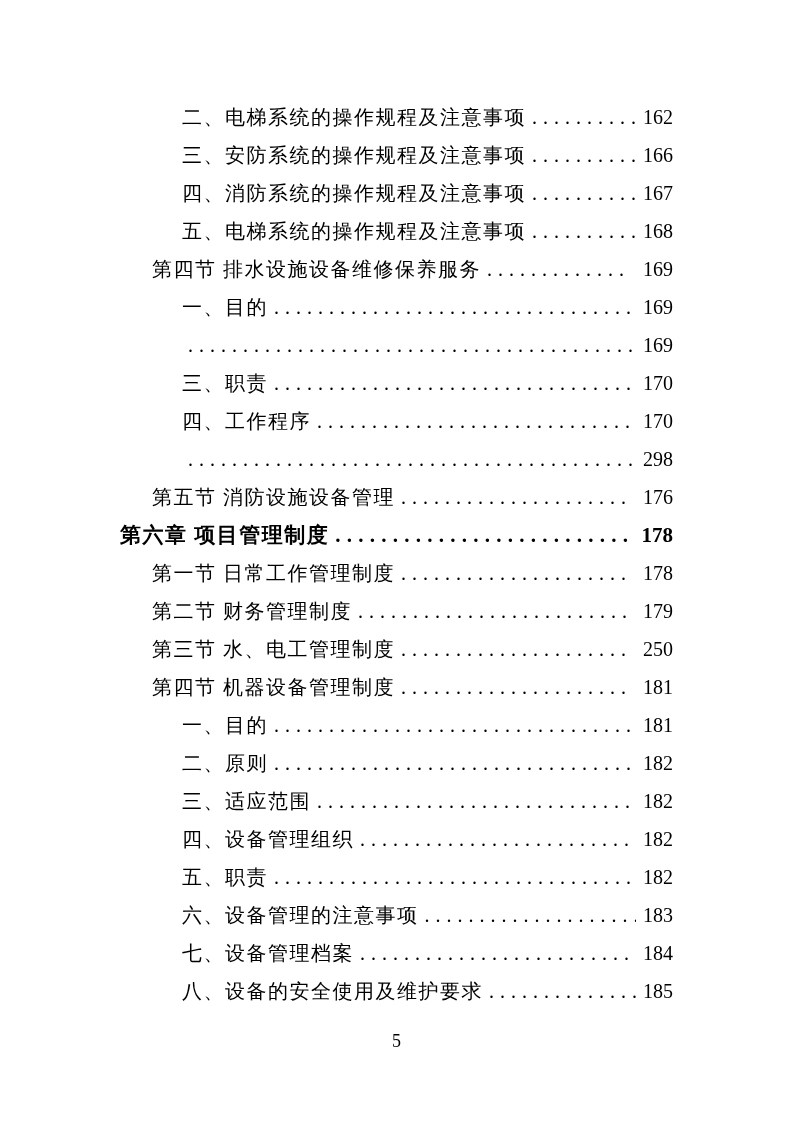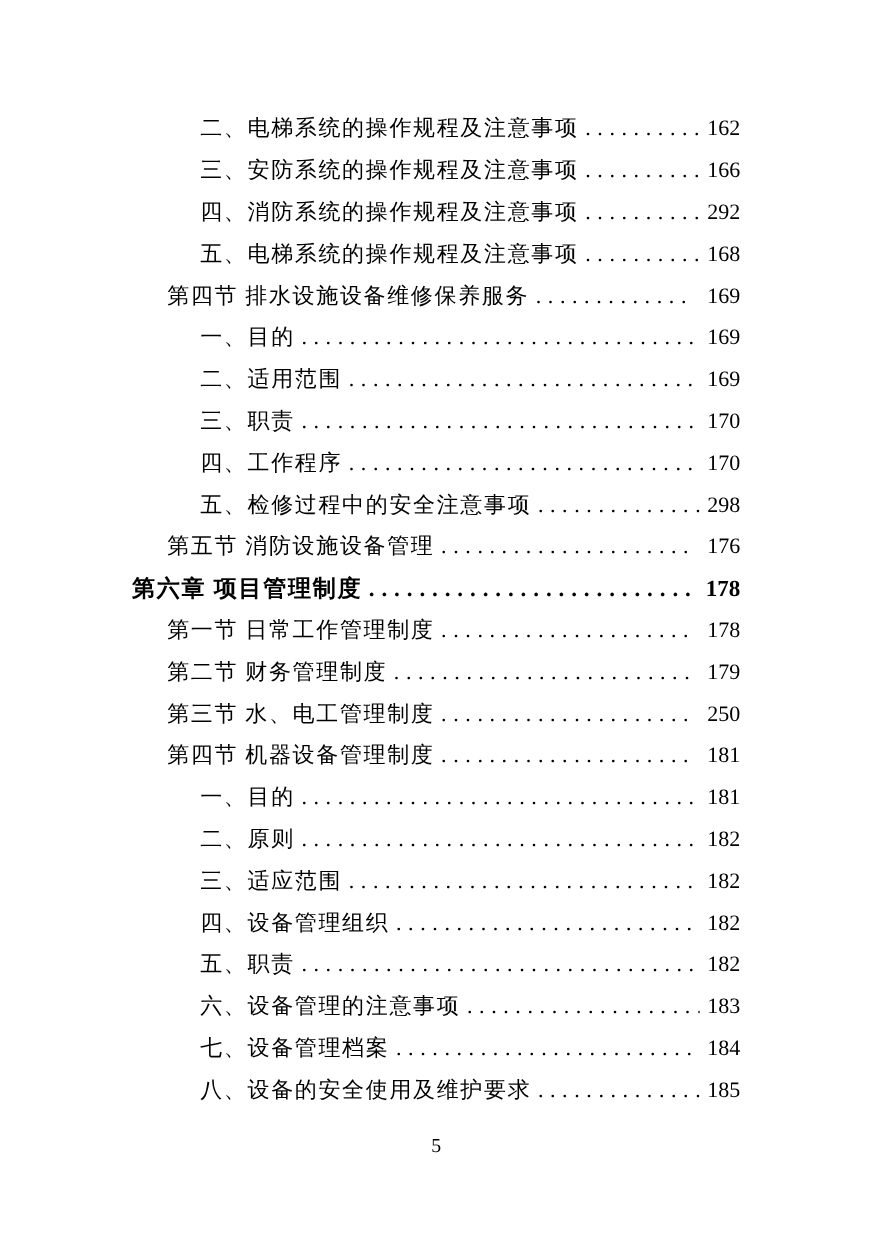--- a/index.html
+++ b/index.html
@@ -79,54 +79,52 @@
     <span class="toc-page">162</span>
   </div>
       <div class="toc-line level-sub">
     <span class="toc-label">三、安防系统的操作规程及注意事项</span>
     <span class="toc-dots"></span>
     <span class="toc-page">166</span>
   </div>
       <div class="toc-line level-sub">
     <span class="toc-label">四、消防系统的操作规程及注意事项</span>
     <span class="toc-dots"></span>
-    <span class="toc-page">292</span>
+    <span class="toc-page">167</span>
   </div>
       <div class="toc-line level-sub">
     <span class="toc-label">五、电梯系统的操作规程及注意事项</span>
     <span class="toc-dots"></span>
     <span class="toc-page">168</span>
   </div>
       <div class="toc-line level-section">
     <span class="toc-label">第四节 排水设施设备维修保养服务</span>
     <span class="toc-dots"></span>
     <span class="toc-page">169</span>
   </div>
       <div class="toc-line level-sub">
     <span class="toc-label">一、目的</span>
     <span class="toc-dots"></span>
     <span class="toc-page">169</span>
   </div>
       <div class="toc-line level-sub">
-    <span class="toc-label">二、适用范围</span>
     <span class="toc-dots"></span>
     <span class="toc-page">169</span>
   </div>
       <div class="toc-line level-sub">
     <span class="toc-label">三、职责</span>
     <span class="toc-dots"></span>
     <span class="toc-page">170</span>
   </div>
       <div class="toc-line level-sub">
     <span class="toc-label">四、工作程序</span>
     <span class="toc-dots"></span>
     <span class="toc-page">170</span>
   </div>
       <div class="toc-line level-sub">
-    <span class="toc-label">五、检修过程中的安全注意事项</span>
     <span class="toc-dots"></span>
     <span class="toc-page">298</span>
   </div>
       <div class="toc-line level-section">
     <span class="toc-label">第五节 消防设施设备管理</span>
     <span class="toc-dots"></span>
     <span class="toc-page">176</span>
   </div>
       <div class="toc-line level-chapter">
     <span class="toc-label">第六章 项目管理制度</span>

